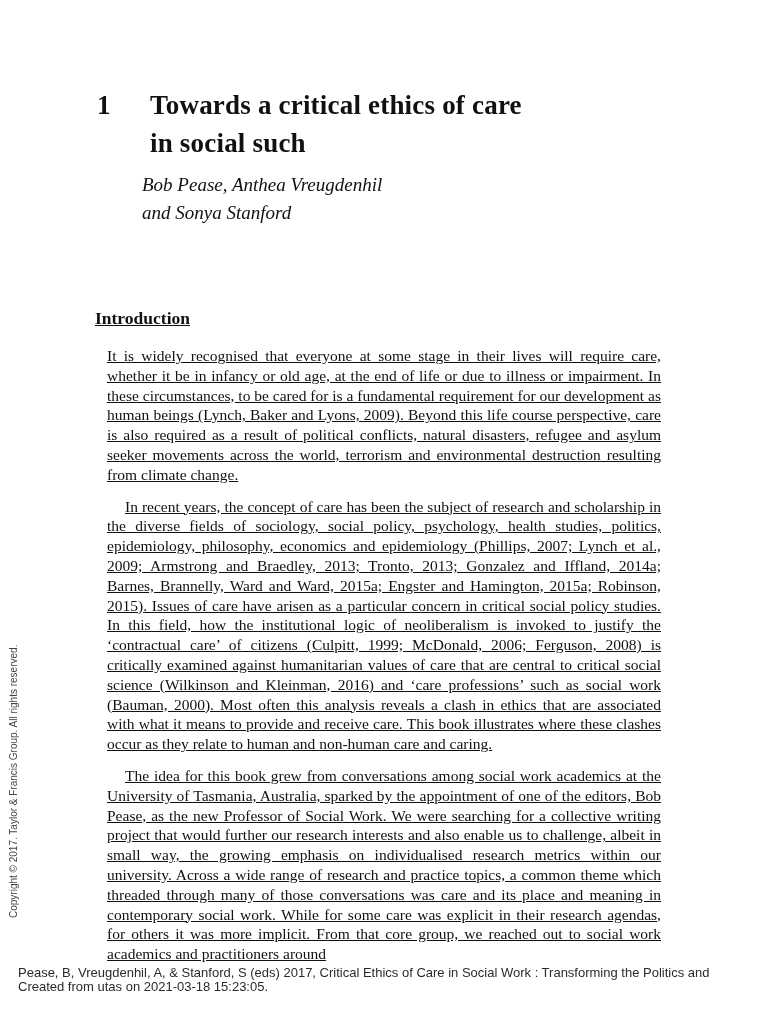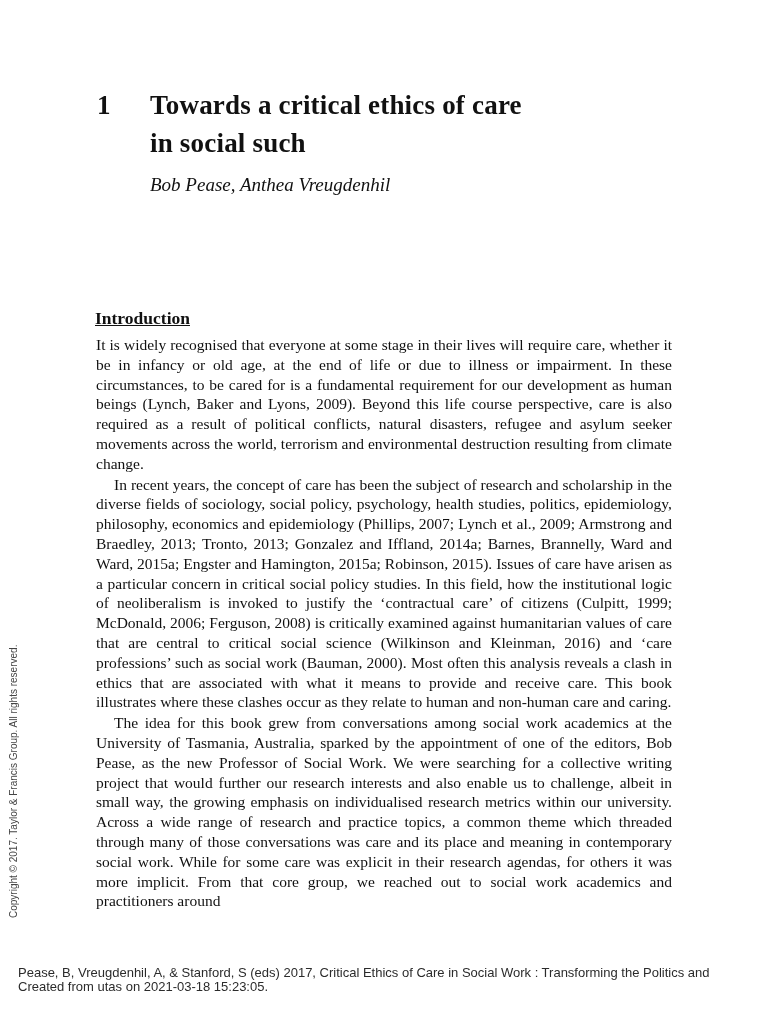--- a/index.html
+++ b/index.html
@@ -30,21 +30,21 @@
   .chapter-number {
     width: 53px;
     flex: 0 0 53px;
   }
   .title-lines div {
     white-space: nowrap;
   }
   .authors {
     position: absolute;
     top: 171px;
-    left: 150px;
+    left: 142px;
     font-style: italic;
     font-size: 19px;
     line-height: 28px;
   }
   .authors div {
     white-space: nowrap;
   }
   .section-heading {
     position: absolute;
     top: 308px;
@@ -55,22 +55,23 @@
   }
   .body-text {
     position: absolute;
     top: 334px;
     left: 95px;
     width: 578px;
     font-size: 15.5px;
     line-height: 19.8px;
   }
   .body-text p {
-    margin: 1px;
+    margin: 12px;
     text-align: justify;
+    text-decoration: underline;
   }
   .body-text p + p {
     text-indent: 18px;
   }
   .sidebar-copyright {
     position: absolute;
     left: 8px;
     top: 918px;
     width: 310px;
     transform: rotate(-90deg);
@@ -102,20 +103,21 @@
   <div class="chapter-title">
     <span class="chapter-number">1</span>
     <span class="title-lines">
       <div>Towards a critical ethics of care</div>
       <div>in social such</div>
     </span>
   </div>
 
   <div class="authors">
     <div>Bob Pease, Anthea Vreugdenhil</div>
+    <div>and Sonya Stanford</div>
   </div>
 
   <div class="section-heading">Introduction</div>
 
   <div class="body-text">
     <p>It is widely recognised that everyone at some stage in their lives will require care, whether it be in infancy or old age, at the end of life or due to illness or impairment. In these circumstances, to be cared for is a fundamental requirement for our development as human beings (Lynch, Baker and Lyons, 2009). Beyond this life course perspective, care is also required as a result of political conflicts, natural disasters, refugee and asylum seeker movements across the world, terrorism and environmental destruction resulting from climate change.</p>
     <p>In recent years, the concept of care has been the subject of research and scholarship in the diverse fields of sociology, social policy, psychology, health studies, politics, epidemiology, philosophy, economics and epidemiology (Phillips, 2007; Lynch et al., 2009; Armstrong and Braedley, 2013; Tronto, 2013; Gonzalez and Iffland, 2014a; Barnes, Brannelly, Ward and Ward, 2015a; Engster and Hamington, 2015a; Robinson, 2015). Issues of care have arisen as a particular concern in critical social policy studies. In this field, how the institutional logic of neoliberalism is invoked to justify the ‘contractual care’ of citizens (Culpitt, 1999; McDonald, 2006; Ferguson, 2008) is critically examined against humanitarian values of care that are central to critical social science (Wilkinson and Kleinman, 2016) and ‘care professions’ such as social work (Bauman, 2000). Most often this analysis reveals a clash in ethics that are associated with what it means to provide and receive care. This book illustrates where these clashes occur as they relate to human and non-human care and caring.</p>
     <p>The idea for this book grew from conversations among social work academics at the University of Tasmania, Australia, sparked by the appointment of one of the editors, Bob Pease, as the new Professor of Social Work. We were searching for a collective writing project that would further our research interests and also enable us to challenge, albeit in small way, the growing emphasis on individualised research metrics within our university. Across a wide range of research and practice topics, a common theme which threaded through many of those conversations was care and its place and meaning in contemporary social work. While for some care was explicit in their research agendas, for others it was more implicit. From that core group, we reached out to social work academics and practitioners around</p>
   </div>
 

